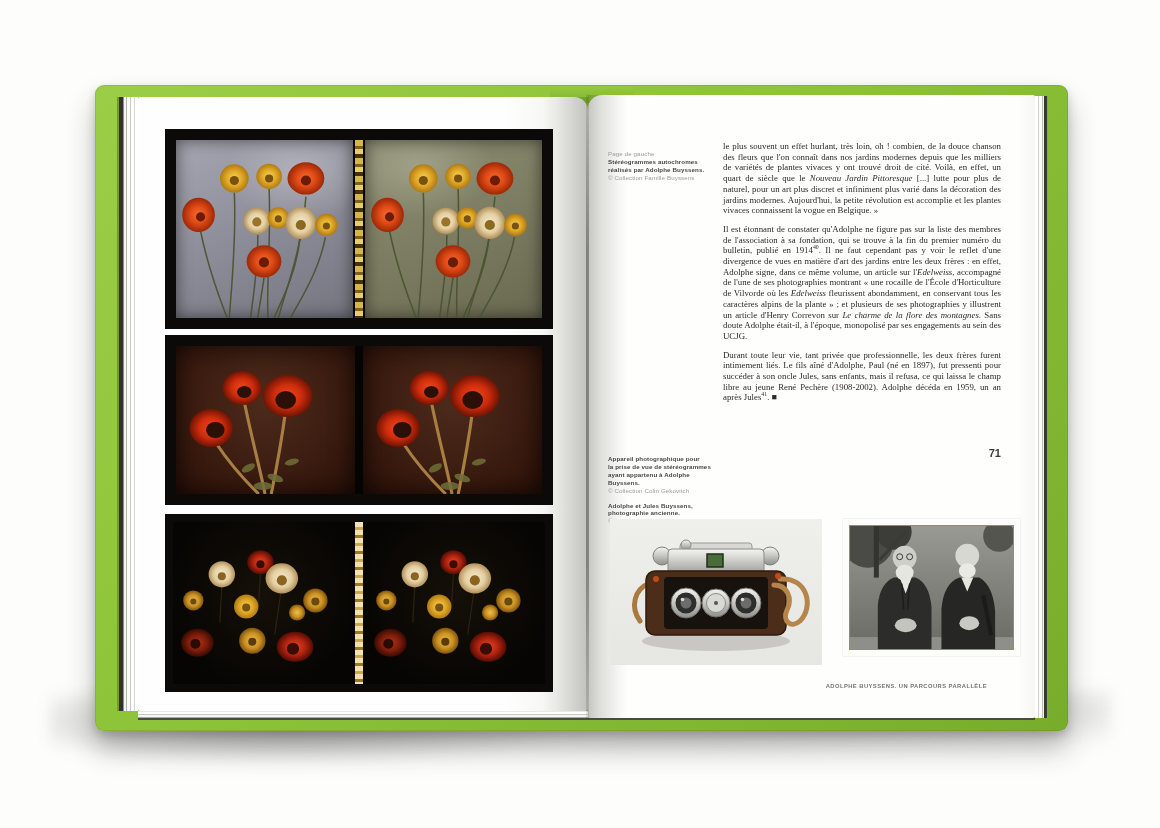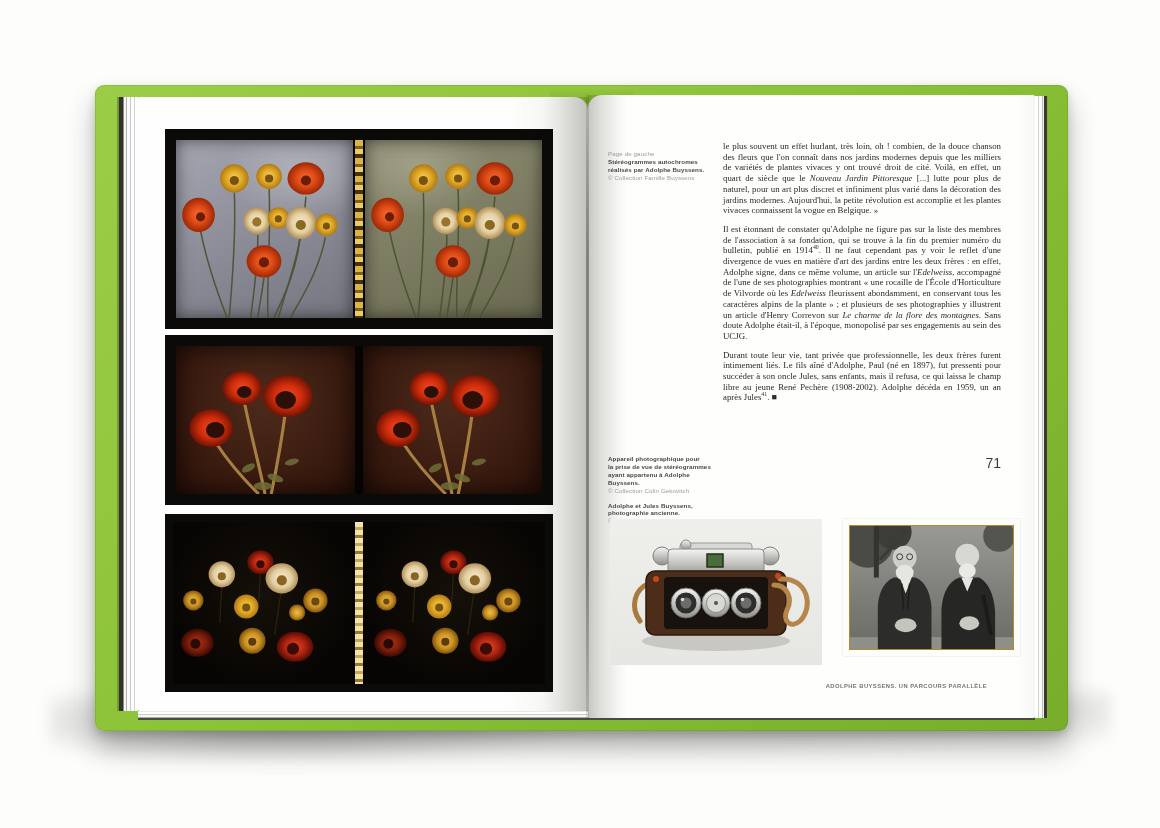--- a/index.html
+++ b/index.html
@@ -50,21 +50,21 @@
   .caption{position:absolute;left:20px;width:105px;font-size:6.2px;line-height:7.9px;letter-spacing:.1px;}
   .caption-top{top:55px;}
   .caption-mid{top:360px;}
   .cap-line{font-weight:bold;color:#474643;}
   .cap-kicker{color:#9c9b97;}
   .cap-credit{color:#9c9b97;margin-bottom:7px;}
   .article{position:absolute;left:135px;top:46px;width:278px;}
   .article-body{font-family:"Liberation Serif",serif;font-size:8.8px;line-height:10.7px;text-align:justify;color:#2b2a26;}
   .article-body p{margin:0 0 8px;}
   .article-body sup{font-size:5.8px;line-height:0;}
-  .pageno{position:absolute;right:34px;top:360px;font-weight:normal;font-size:14px;color:#3a3a36;}
+  .pageno{position:absolute;right:34px;top:352px;font-weight:bold;font-size:11px;color:#3a3a36;}
   .photo-camera{position:absolute;left:22px;top:424px;width:212px;height:146px;background:linear-gradient(180deg,#efefec,#e6e6e2);}
   .photo-portrait{position:absolute;left:255px;top:424px;width:177px;height:137px;background:#fdfdfb;box-shadow:0 0 1px rgba(0,0,0,.25);}
   .portrait-frame{position:absolute;left:6px;top:6px;right:6px;bottom:6px;border:1px solid #b5892f;}
   .portrait-frame svg{position:absolute;left:0;top:0;width:100%;height:100%;}
   .photo-camera svg{position:absolute;left:0;top:0;width:100%;height:100%;}
   .footer{position:absolute;right:48px;top:588px;font-weight:bold;font-size:5.8px;letter-spacing:.45px;color:#76756f;}
   .spine-notch{position:absolute;left:455px;top:2px;width:84px;height:16px;background:linear-gradient(180deg,#95c83e,#7fb42f);border-radius:0 0 8px 8px;}
   .defs-svg{position:absolute;width:0;height:0;}
   .gutter-shade-l{position:absolute;right:0;top:0;width:46px;height:100%;background:linear-gradient(90deg,rgba(0,0,0,0),rgba(20,20,12,.16));pointer-events:none;}
   .gutter-shade-r{position:absolute;left:0;top:0;width:40px;height:100%;background:linear-gradient(270deg,rgba(0,0,0,0),rgba(20,20,12,.14));pointer-events:none;}

